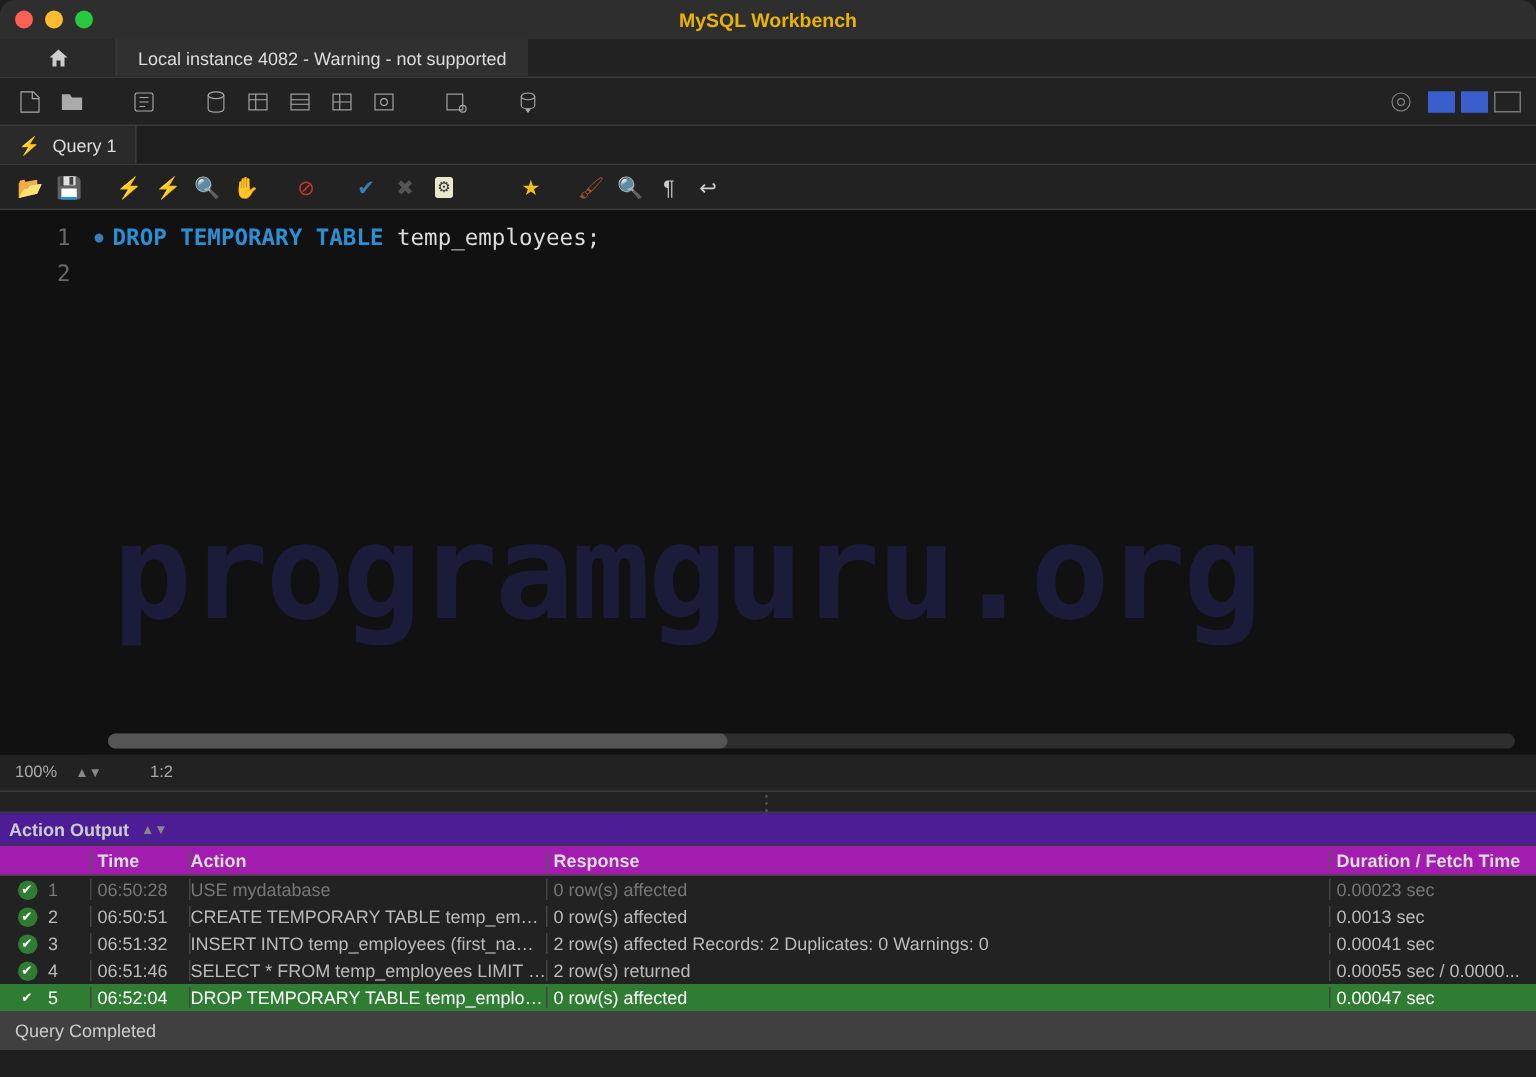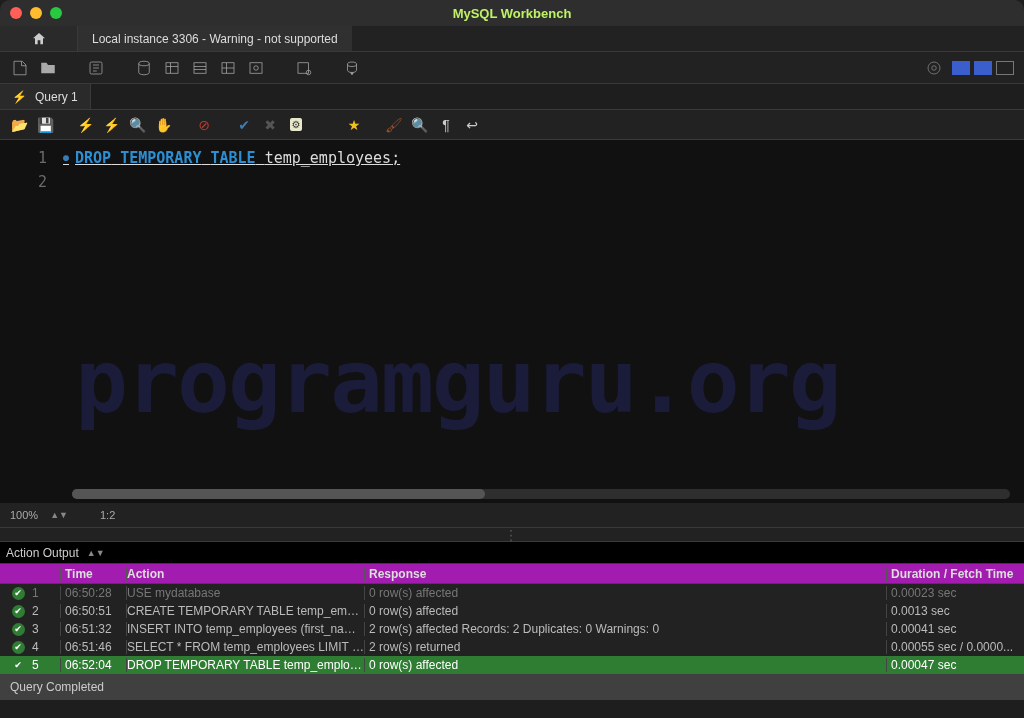--- a/index.html
+++ b/index.html
@@ -27,21 +27,21 @@
 .traffic span { width: 12px; height: 12px; border-radius: 50%; display: block; }
 .tl-close { background: #ff5f57; }
 .tl-min { background: #febc2e; }
 .tl-max { background: #28c840; }
 .titlebar-title {
   position: absolute;
   left: 0; right: 0;
   text-align: center;
   font-size: 13px;
   font-weight: bold;
-  color: #bef264;
+  color: #eab308;
   pointer-events: none;
 }
 
 
 .conn-tabs {
   height: 26px;
   background: #222;
   display: flex;
   align-items: stretch;
   border-bottom: 1px solid #3a3a3a;
@@ -152,21 +152,20 @@
   padding: 6px 8px 0 0;
   line-height: 24px;
 }
 .gutter .ln { display:block; }
 .code {
   flex: 1;
   padding: 6px 8px 0 8px;
   line-height: 24px;
   color: #ddd;
   white-space: pre;
-  text-decoration: underline;
 }
 .kw { color: #2d8fd3; font-weight: bold; }
 .ident { color: #ddd; }
 .dot { color: #3a7db5; margin-right: 6px; font-size: 10px; vertical-align: 2px;}
 .watermark {
   position: absolute;
   left: 75px; right: 30px;
   bottom: 70px;
   font-size: 88px;
   font-weight: 800;
@@ -212,28 +211,29 @@
   display: flex;
   align-items: center;
   justify-content: center;
   border-bottom: 1px solid #3a3a3a;
 }
 .splitter-dots { color: #555; font-size: 14px; letter-spacing: 2px; }
 
 
 .output-header {
   height: 22px;
-  background: #000000;
+  background: #4c1d95;
   display: flex;
   align-items: center;
   padding: 0 6px;
   font-size: 12px;
   color: #ccc;
   gap: 8px;
   border-bottom: 1px solid #3a3a3a;
+  font-weight: bold;
 }
 
 
 .output-table {
   background: #222;
   font-size: 12px;
 }
 .ot-head, .ot-row {
   display: flex;
   align-items: center;
@@ -292,21 +292,21 @@
   <div class="titlebar-title">MySQL Workbench</div>
 </div>
 
 <div class="conn-tabs">
   <div class="conn-tab-home">
     <svg viewBox="0 0 24 24" width="16" height="16" fill="#ccc">
         <path d="M12 3l9 8h-3v9h-4v-6h-4v6H6v-9H3z"></path>
       </svg>
   </div>
   <div class="conn-tab">
-    <span>Local instance 3306 - Warning - not supported</span>
+    <span>Local instance 4082 - Warning - not supported</span>
   </div>
 </div>
 
 <div class="main-toolbar">
   <div class="tbicon">
     <svg viewBox="0 0 24 24" fill="#aaa">
         <path d="M4 3h11l5 5v13H4z M14 3v6h6" stroke="#aaa" fill="none"></path>
       </svg>
   </div>
   <div class="tbicon">

